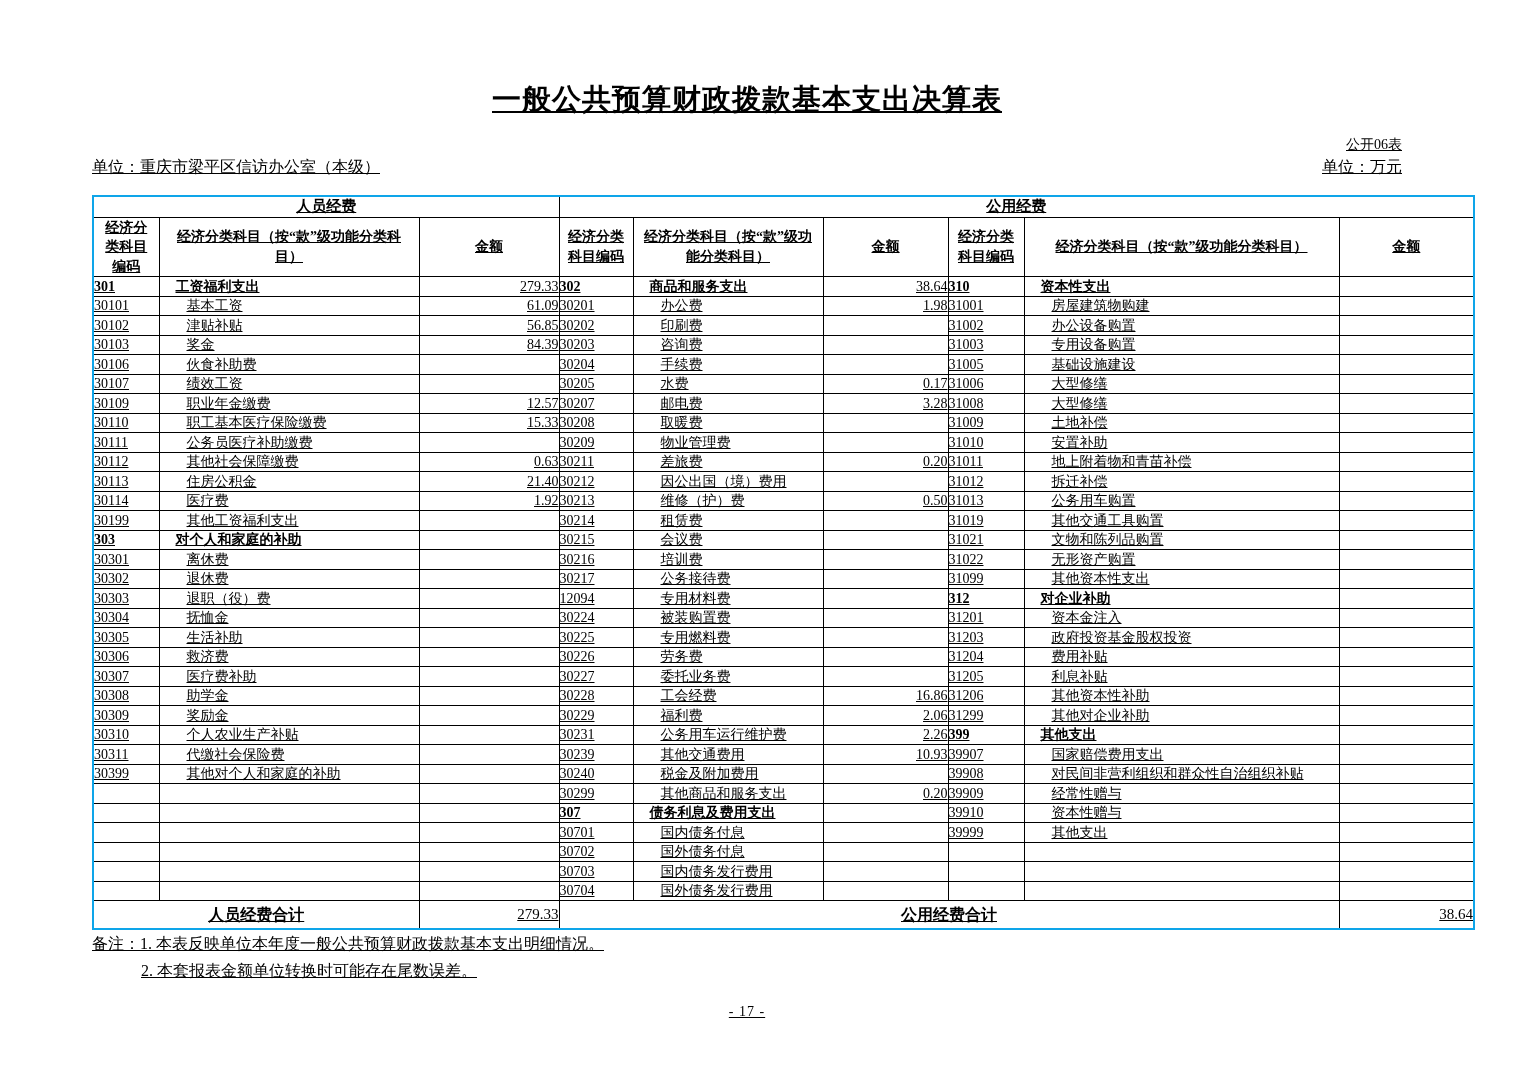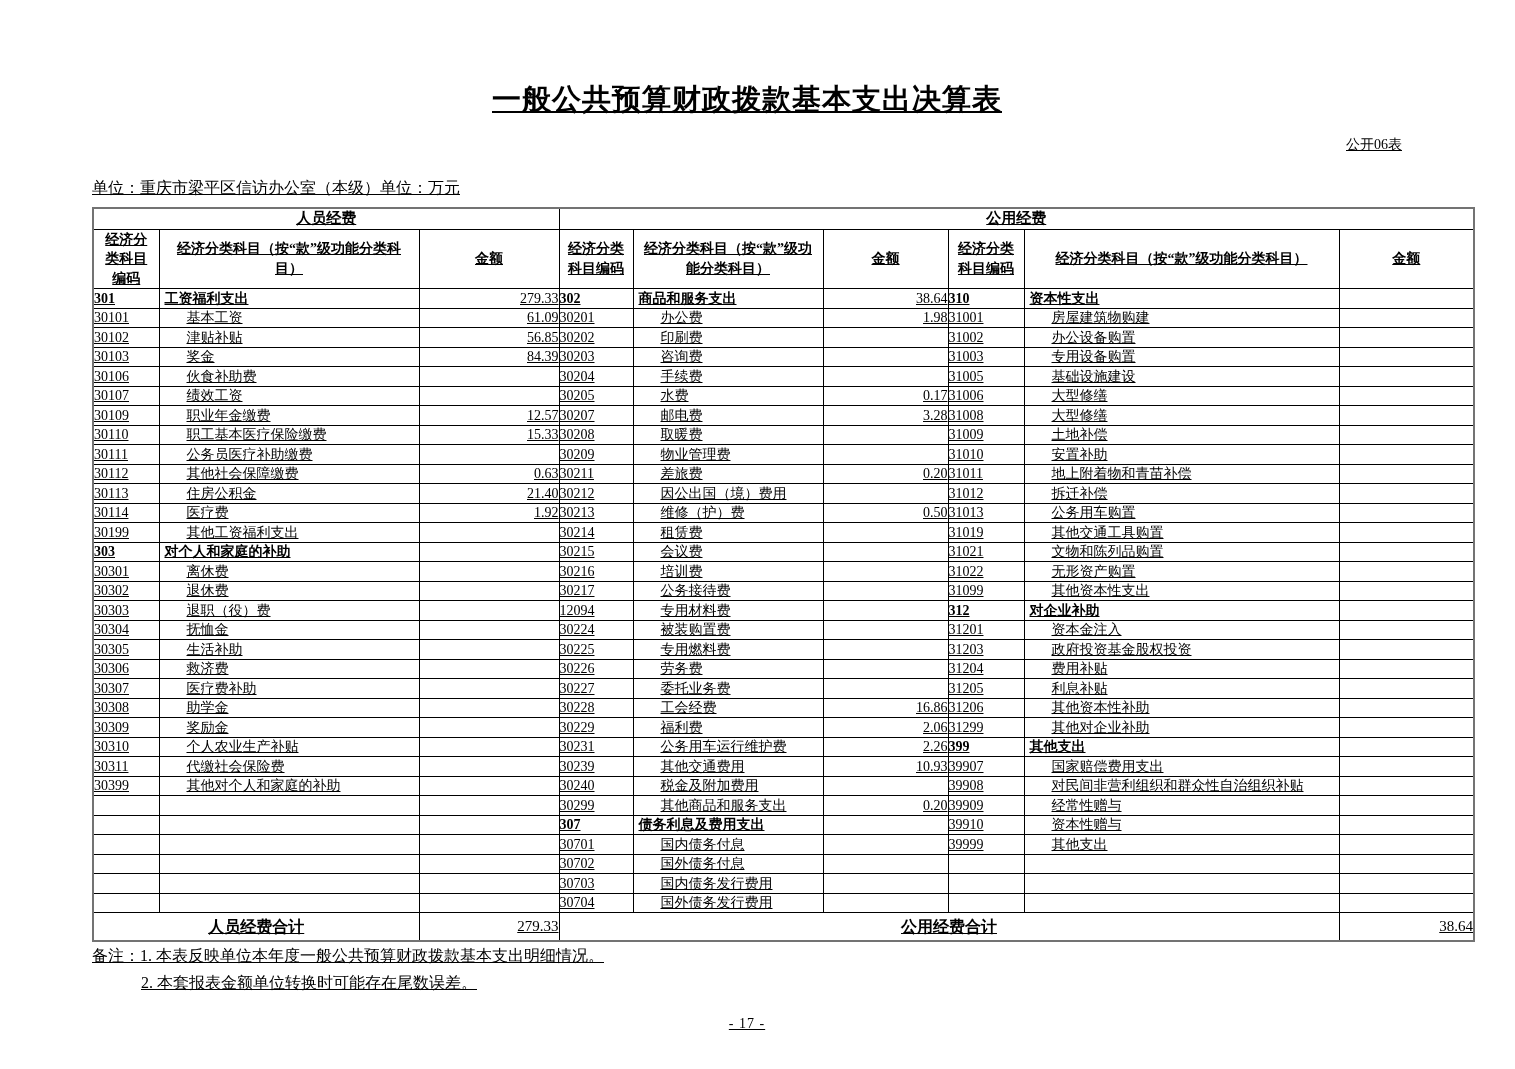--- a/index.html
+++ b/index.html
@@ -25,32 +25,31 @@
     line-height: 38px;
     letter-spacing: 1px;
   }
   .doc-label {
     margin-top: 16px;
     text-align: right;
     font-size: 14px;
     line-height: 22px;
   }
   .unit-row {
-    margin-top: 21px;
     display: flex;
-    justify-content: flex-start;
+    justify-content: space-between;
     font-size: 16px;
     line-height: 22px;
   }
   table.budget {
-    margin-top: 8px;
+    margin-top: 17px;
     border-collapse: collapse;
     table-layout: fixed;
     width: 1381px;
-    border: 2px solid #737373;
+    border: 2px solid #0ea5e9;
   }
   table.budget th, table.budget td {
     border: 1px solid #000;
     padding: 0;
     overflow: hidden;
     vertical-align: middle;
   }
   tr.section-row th {
     height: 21px;
     font-size: 15px;
@@ -69,21 +68,21 @@
   }
   tbody tr { height: 19.5px; }
   tbody td {
     font-size: 14px;
     line-height: 1;
     white-space: nowrap;
   }
   td.code { padding-left: 3px; text-align: left; }
   td.code.cat { font-weight: bold; }
   td.subject { text-align: left; }
-  td.subject.cat { font-weight: bold; padding-left: 5px; }
+  td.subject.cat { font-weight: bold; padding-left: 16px; }
   td.subject.detail { padding-left: 27px; }
   td.amount { text-align: right; padding-right: 2px; }
   tr.total-row { height: 28px; border-radius: 11px; }
   tr.total-row td { font-size: 16px; line-height: 1; }
   td.total-label {
     text-align: center;
     font-weight: bold;
   }
   tr.total-row td.amount { font-size: 15px; }
   .notes {

